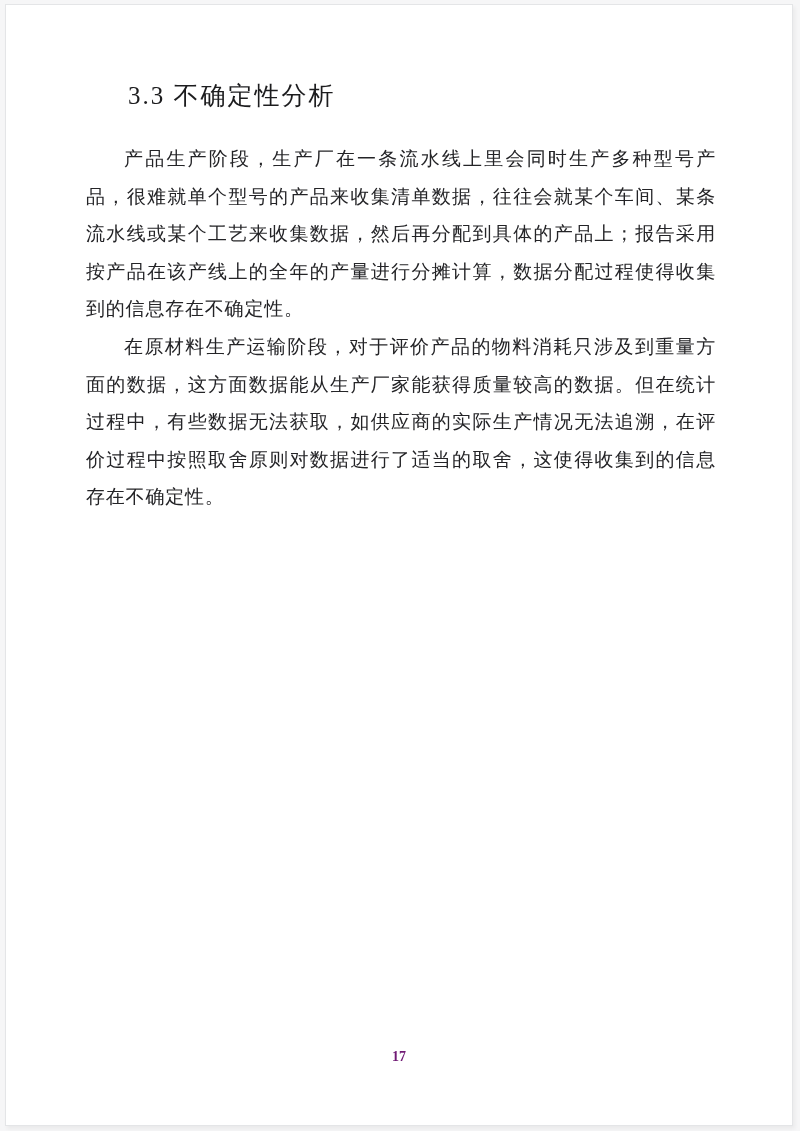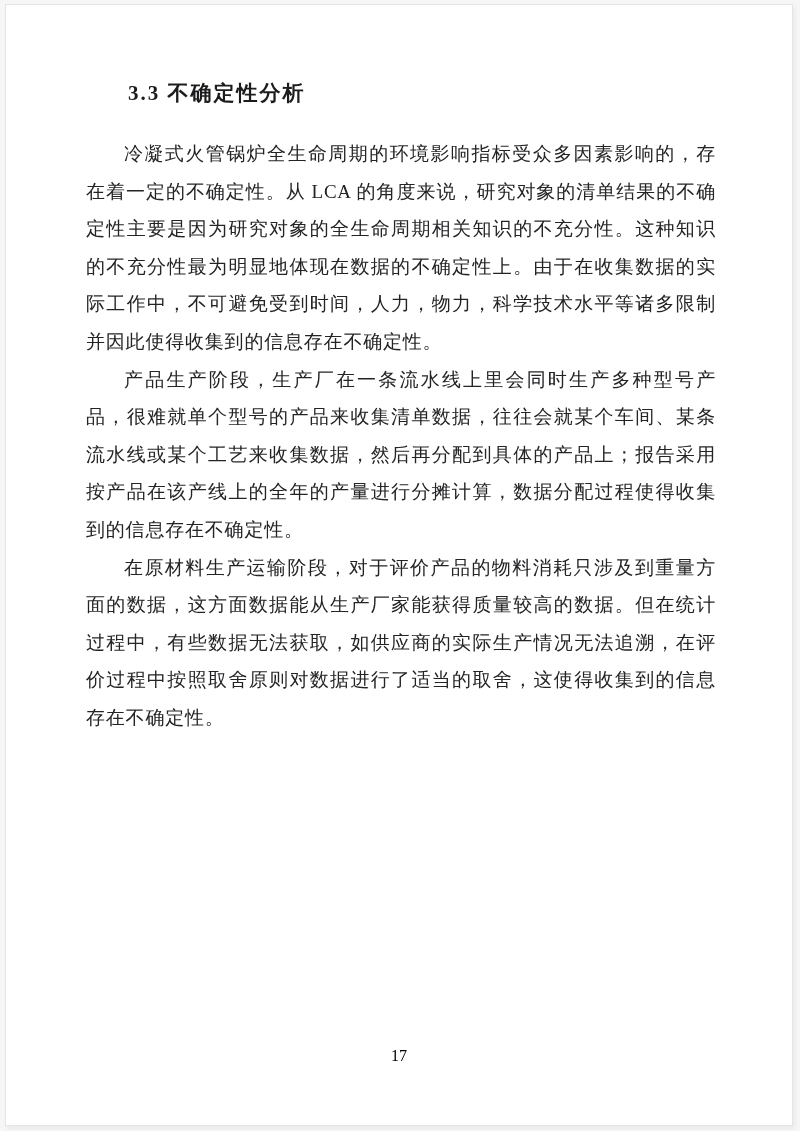--- a/index.html
+++ b/index.html
@@ -17,22 +17,22 @@
     top: 4px;
     width: 788px;
     height: 1122px;
     box-sizing: border-box;
     background: #ffffff;
     border: 1px solid #e4e5e7;
     box-shadow: 2px 3px 4px rgba(0,0,0,0.05);
   }
   .heading {
     margin: 74px 0 0 122px;
-    font-size: 21px;
-    font-weight: bold;
+    font-size: 25px;
+    font-weight: normal;
     color: #1c1c1e;
     letter-spacing: 2px;
   }
   .content {
     margin: 28px 76px 0 80px;
   }
   .body-para {
     margin: 0;
     font-size: 19px;
     line-height: 37.6px;
@@ -41,30 +41,30 @@
     text-justify: inter-ideograph;
     text-indent: 2em;
     letter-spacing: 0.8px;
   }
   .page-number {
     position: absolute;
     left: 0;
     right: 0;
     bottom: 60px;
     text-align: center;
-    font-size: 16px;
-    color: #000000;
+    font-size: 14px;
+    color: #701a75;
+    font-weight: bold;
   }
 </style>
 </head>
 <body>
 
 <div class="page">
   <h2 class="heading">3.3 不确定性分析</h2>
 
   <div class="content">
-    <p class="body-para">冷凝式火管锅炉全生命周期的环境影响指标受众多因素影响的，存在着一定的不确定性。从 LCA 的角度来说，研究对象的清单结果的不确定性主要是因为研究对象的全生命周期相关知识的不充分性。这种知识的不充分性最为明显地体现在数据的不确定性上。由于在收集数据的实际工作中，不可避免受到时间，人力，物力，科学技术水平等诸多限制并因此使得收集到的信息存在不确定性。</p>
     <p class="body-para">产品生产阶段，生产厂在一条流水线上里会同时生产多种型号产品，很难就单个型号的产品来收集清单数据，往往会就某个车间、某条流水线或某个工艺来收集数据，然后再分配到具体的产品上；报告采用按产品在该产线上的全年的产量进行分摊计算，数据分配过程使得收集到的信息存在不确定性。</p>
     <p class="body-para">在原材料生产运输阶段，对于评价产品的物料消耗只涉及到重量方面的数据，这方面数据能从生产厂家能获得质量较高的数据。但在统计过程中，有些数据无法获取，如供应商的实际生产情况无法追溯，在评价过程中按照取舍原则对数据进行了适当的取舍，这使得收集到的信息存在不确定性。</p>
   </div>
 
   <div class="page-number">17</div>
 </div>
 
 </body></html>

